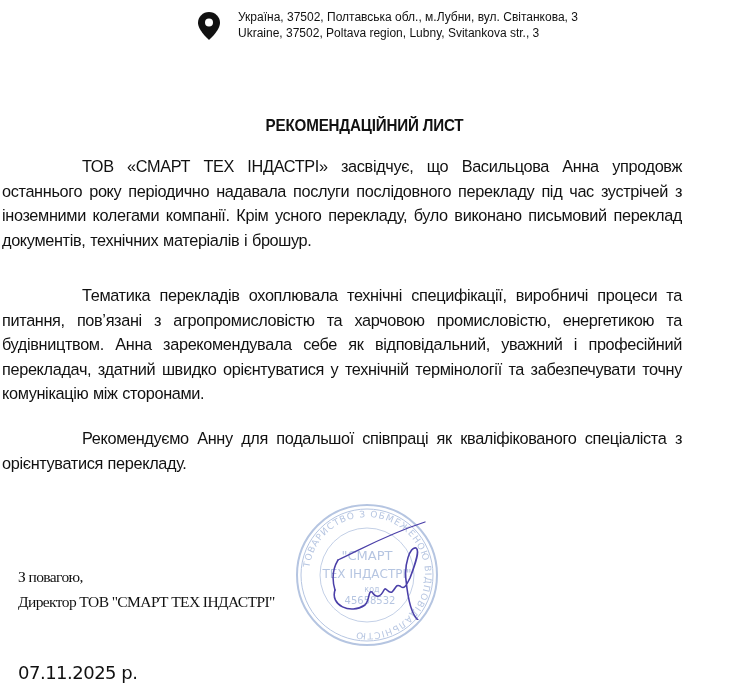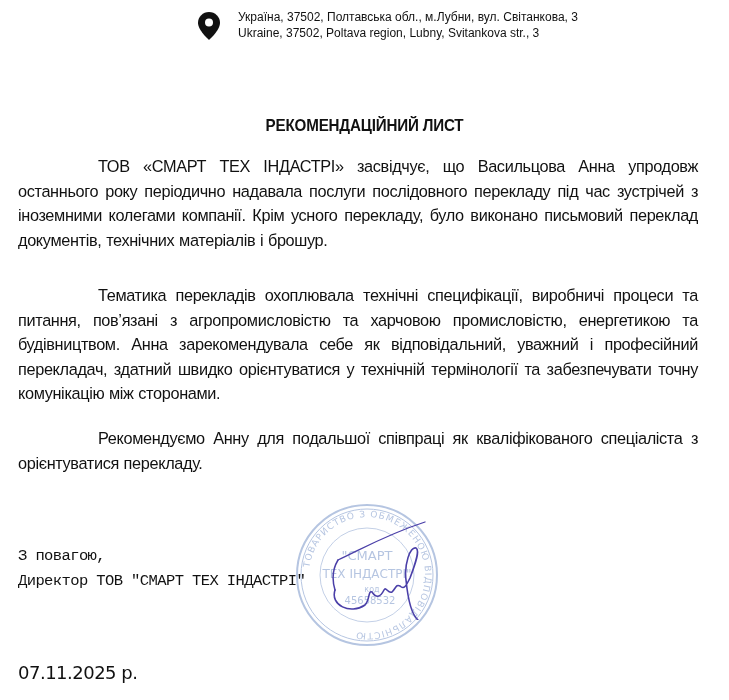--- a/index.html
+++ b/index.html
@@ -45,39 +45,39 @@
       top: 116px;
       text-align: center;
       font-weight: bold;
       font-size: 16.5px;
       letter-spacing: -0.2px;
       transform: scaleX(0.92);
       transform-origin: center;
     }
     .para {
       position: absolute;
-      left: 18px;
+      left: 2px;
       width: 680px;
       font-size: 16.3px;
       line-height: 24.5px;
       text-align: justify;
       text-indent: 80px;
       letter-spacing: -0.35px;
       word-spacing: 0.5px;
     }
     .p1 { top: 154px; }
     .p2 { top: 283px; }
     .p3 { top: 426px; }
     .closing {
       position: absolute;
       left: 18px;
-      top: 544px;
+      top: 564px;
       font-size: 15.5px;
       line-height: 25px;
-      font-family: Liberation Mono, monospace;
+      font-family: Liberation Serif, serif;
       letter-spacing: -0.6px;
       white-space: nowrap;
     }
     .closing .name { font-weight: bold; }
     .date {
       position: absolute;
       left: 18px;
       top: 662px;
       font-size: 18px;
       font-family: "DejaVu Sans", "Liberation Sans", sans-serif;

